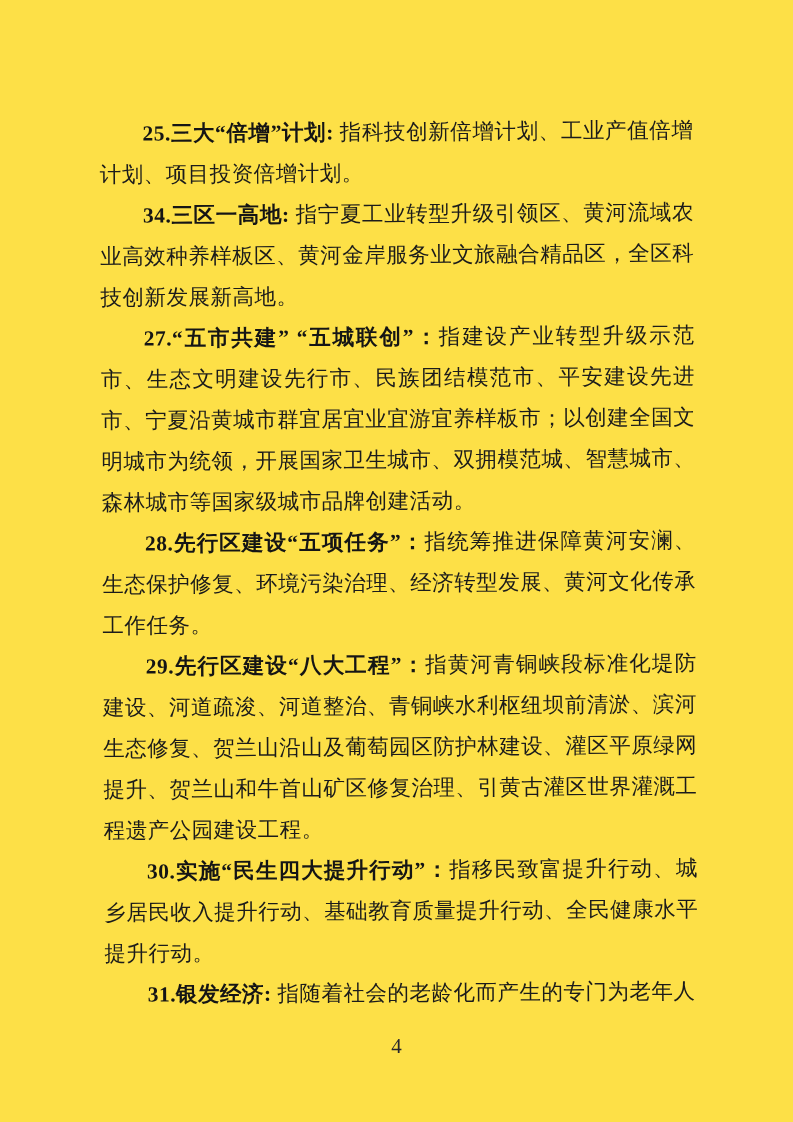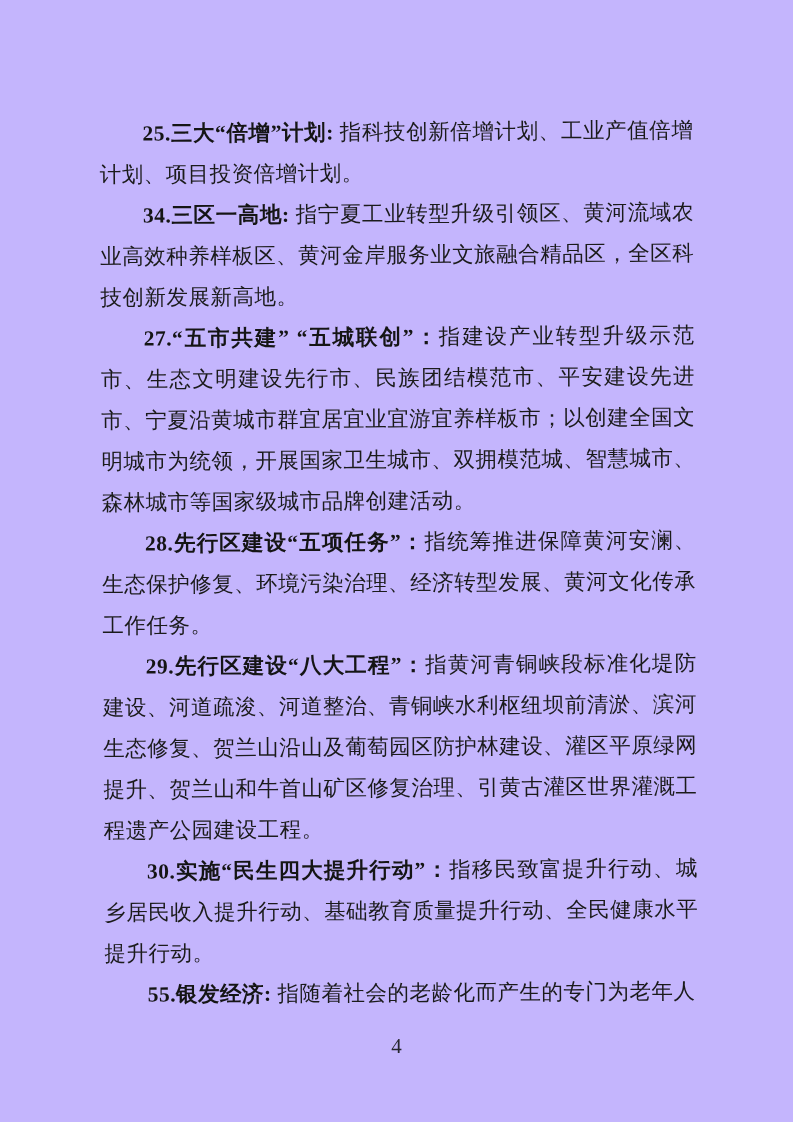--- a/index.html
+++ b/index.html
@@ -8,21 +8,21 @@
     width: 793px;
     height: 1122px;
     background: #ffffff;
     overflow: hidden;
   }
   .page {
     position: absolute;
     left: 0; top: 0;
     width: 793px;
     height: 1122px;
-    background: #c4b5fd;
+    background: #fde047;
     font-family: "Liberation Serif", serif;
     color: #1b1b1b;
   }
   .content {
     position: absolute;
     left: 102px;
     top: 112px;
     width: 594px;
     transform: rotate(-0.35deg);
     transform-origin: 50% 50%;
@@ -81,21 +81,21 @@
 
     <p class="item">
       <span class="term">29.先行区建设“八大工程”：</span><span class="definition">指黄河青铜峡段标准化堤防建设、河道疏浚、河道整治、青铜峡水利枢纽坝前清淤、滨河生态修复、贺兰山沿山及葡萄园区防护林建设、灌区平原绿网提升、贺兰山和牛首山矿区修复治理、引黄古灌区世界灌溉工程遗产公园建设工程。</span>
     </p>
 
     <p class="item">
       <span class="term">30.实施“民生四大提升行动”：</span><span class="definition">指移民致富提升行动、城乡居民收入提升行动、基础教育质量提升行动、全民健康水平提升行动。</span>
     </p>
 
     <p class="item">
-      <span class="term">55.银发经济:</span><span class="definition"> 指随着社会的老龄化而产生的专门为老年人</span>
+      <span class="term">31.银发经济:</span><span class="definition"> 指随着社会的老龄化而产生的专门为老年人</span>
     </p>
 
   </div>
 
   <div class="page-footer">
     <span class="page-number">4</span>
   </div>
 </div>
 
 </body></html>

